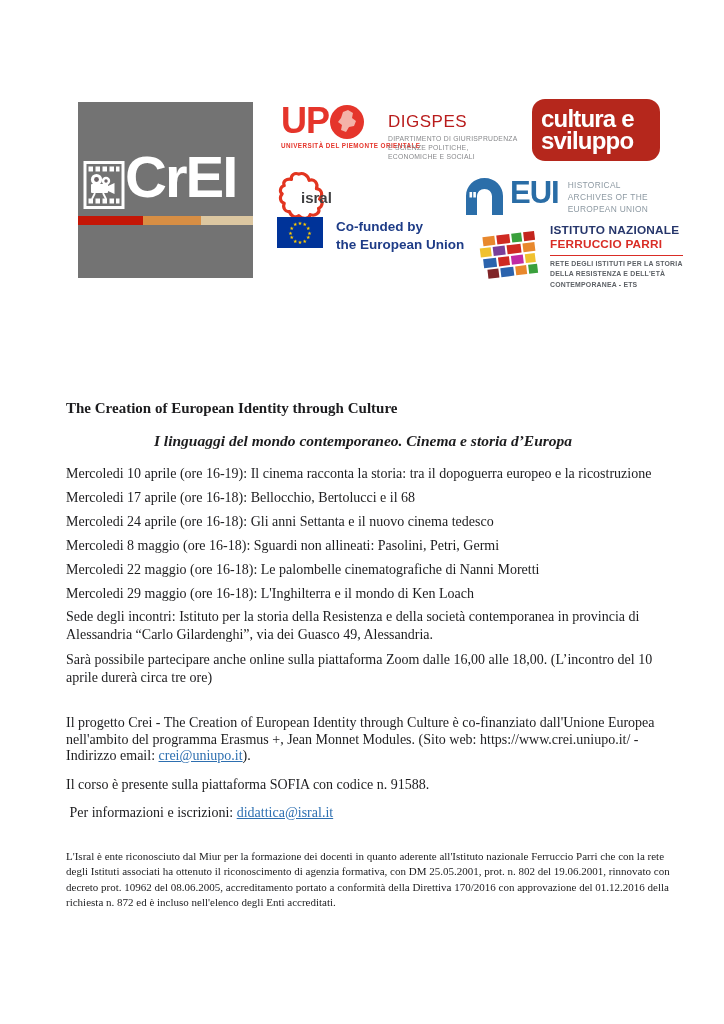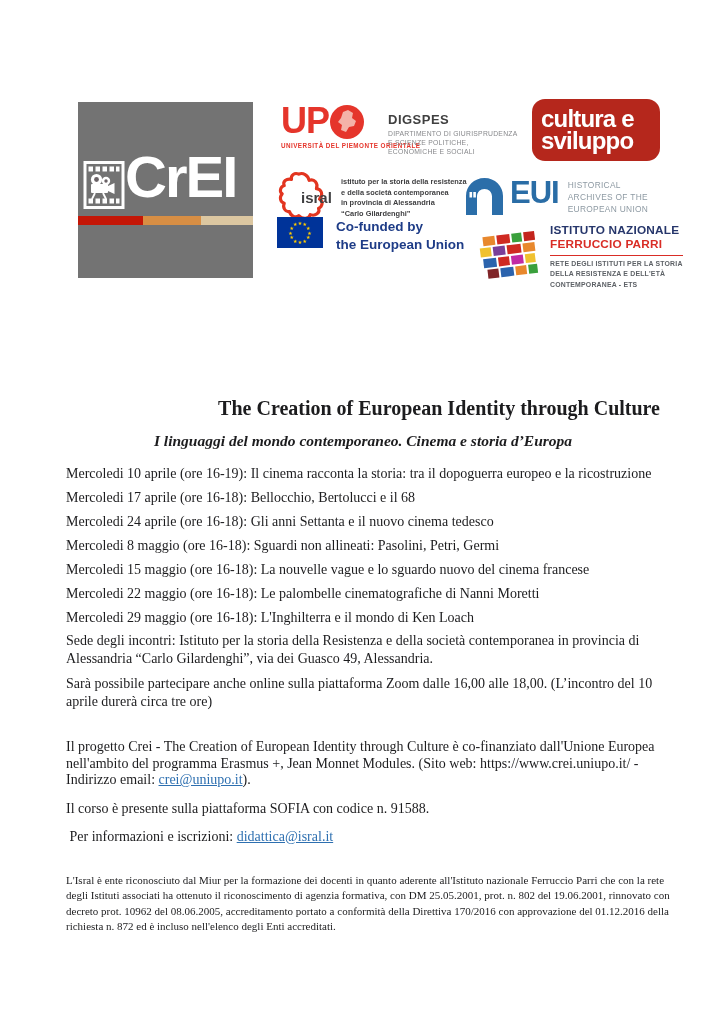--- a/index.html
+++ b/index.html
@@ -23,21 +23,21 @@
   .crei-stripe .s1 { width:37%; background:#c41606; }
   .crei-stripe .s2 { width:33%; background:#d78e44; }
   .crei-stripe .s3 { width:30%; background:#dcc7a1; }
 
   
   .upo { position:absolute; left:281px; top:103px; font-family:"Liberation Sans",sans-serif; }
   .upo-name { display:flex; align-items:flex-end; color:#e5352b; font-weight:900; font-size:36px; line-height:1; letter-spacing:-1px; }
   .upo-o { display:inline-block; width:34px; height:34px; margin-left:1px; }
   .upo-tag { margin-top:3px; color:#e5352b; font-size:6.3px; font-weight:bold; letter-spacing:0.45px; }
   .digspes { position:absolute; left:388px; top:112px; font-family:"Liberation Sans",sans-serif; }
-  .digspes-name { font-weight:bold; font-size:13px; color:#404040; letter-spacing:0.5px; }
+  .digspes-name { font-weight:normal; font-size:17px; color:#b91c1c; letter-spacing:0.5px; }
   .digspes-desc { margin-top:2px; font-size:6.8px; color:#87888b; line-height:1.35; letter-spacing:0.25px; }
 
   
   .cultura {
     position:absolute; left:532px; top:99px; width:128px; height:62px; box-sizing:border-box;
     background:#b5271c; border-radius:13px; color:#ffffff;
     font-family:"Liberation Sans",sans-serif; font-weight:800; font-size:24px;
     line-height:0.92; letter-spacing:-0.8px; padding:8px 9px;
     display:flex; flex-direction:column; justify-content:center;
   }
@@ -60,21 +60,21 @@
   
   .parri { position:absolute; left:477px; top:223px; display:flex; }
   .parri-mosaic { margin-top:6px; }
   .parri-text { margin-left:7px; font-family:"Liberation Sans",sans-serif; }
   .parri-l1 { font-weight:800; font-size:11.8px; color:#26366b; letter-spacing:0.2px; }
   .parri-l2 { font-weight:800; font-size:11.8px; color:#d92d26; letter-spacing:0.2px; }
   .parri-desc { margin-top:4px; border-top:1.5px solid #d92d26; padding-top:3px; font-size:6.9px; font-weight:bold; color:#5d6166; line-height:1.5; letter-spacing:0.2px; }
 
   
   .content { position:absolute; left:66px; top:0; width:594px; }
-  .title { margin:398px 0 0 0; text-align:right; font-weight:bold; font-size:20px; line-height:20px; }
+  .title { margin:398px 0 0 0; text-align:left; font-weight:bold; font-size:15px; line-height:20px; }
   .subtitle { margin:13px 0 0 0; text-align:center; font-weight:bold; font-style:italic; font-size:15.5px; line-height:20px; }
   .schedule { margin-top:13px; }
   .schedule p { margin:0 0 4px 0; font-size:14px; line-height:20px; }
   .venue { margin:4px 0 0 0; font-size:14px; line-height:18px; }
   .online { margin:7px 0 0 0; font-size:14px; line-height:18px; }
   .project { margin:28px 0 0 0; font-size:14px; line-height:16.5px; }
   .sofia { margin:11px 0 0 0; font-size:14px; line-height:17px; }
   .info { margin:11px 0 16px 0; font-size:14px; line-height:17px; white-space:pre-wrap; }
   .footnote { margin:28px 0 0 0; width:606px; font-size:11px; line-height:15.5px; }
   a.link { color:#2d6fb0; text-decoration:underline; cursor:pointer; }
@@ -141,26 +141,20 @@
       <span>sviluppo</span>
     </div>
 
     <div class="isral">
       <span class="isral-map">
         <svg width="58" height="54" viewBox="0 0 56 52">
           <path d="M22,4 C18,2 14,5 15,9 C10,8 6,11 8,15 C4,16 3,21 6,23 C3,26 4,31 8,32 C6,36 9,41 13,40 C14,44 19,47 22,44 C26,48 32,47 33,43 C38,45 43,41 41,37 C45,35 46,30 42,28 C46,24 44,18 39,18 C41,13 37,8 32,10 C31,5 26,2 22,4 Z" fill="none" stroke="#e23520" stroke-width="3" stroke-linejoin="round"></path>
         </svg>
         <span class="isral-name">isral</span>
       </span>
-      <span class="isral-desc">
-        <div>istituto per la storia della resistenza</div>
-        <div>e della società contemporanea</div>
-        <div>in provincia di Alessandria</div>
-        <div>“Carlo Gilardenghi”</div>
-      </span>
     </div>
 
     <div class="eui">
       <svg width="44" height="42" viewBox="0 0 44 42">
         <path d="M3,40 L3,21 C3,11 11,3 21.5,3 C32,3 40,11 40,21 L40,40 L29,40 L29,21.5 C29,17 25.8,14 21.5,14 C17.2,14 14,17 14,21.5 L14,40 Z" fill="#2b6ea9"></path>
         <rect x="6.5" y="17" width="2.6" height="5.5" fill="#ffffff"></rect>
         <rect x="10.3" y="17" width="2.6" height="5.5" fill="#ffffff"></rect>
       </svg>
       <span class="eui-name">EUI</span>
       <span class="eui-desc">
@@ -229,21 +223,20 @@
 
   <div class="content">
     <p class="title">The Creation of European Identity through Culture</p>
     <p class="subtitle">I linguaggi del mondo contemporaneo. Cinema e storia d’Europa</p>
 
     <div class="schedule">
       <p>Mercoledi 10 aprile (ore 16-19): Il cinema racconta la storia: tra il dopoguerra europeo e la ricostruzione</p>
       <p>Mercoledi 17 aprile (ore 16-18): Bellocchio, Bertolucci e il 68</p>
       <p>Mercoledi 24 aprile (ore 16-18): Gli anni Settanta e il nuovo cinema tedesco</p>
       <p>Mercoledi 8 maggio (ore 16-18): Sguardi non allineati: Pasolini, Petri, Germi</p>
-      <p>Mercoledi 15 maggio (ore 16-18): La nouvelle vague e lo sguardo nuovo del cinema francese</p>
       <p>Mercoledi 22 maggio (ore 16-18): Le palombelle cinematografiche di Nanni Moretti</p>
       <p>Mercoledi 29 maggio (ore 16-18): L'Inghilterra e il mondo di Ken Loach</p>
     </div>
 
     <p class="venue">Sede degli incontri: Istituto per la storia della Resistenza e della società contemporanea in provincia di Alessandria “Carlo Gilardenghi”, via dei Guasco 49, Alessandria.</p>
     <p class="online">Sarà possibile partecipare anche online sulla piattaforma Zoom dalle 16,00 alle 18,00. (L’incontro del 10 aprile durerà circa tre ore)</p>
 
     <p class="project"><span>Il progetto Crei - The Creation of European Identity through Culture è co-finanziato dall'Unione Europea nell'ambito del programma Erasmus +, Jean Monnet Modules. (Sito web: https://www.crei.uniupo.it/ - Indirizzo email: </span><a class="link">crei@uniupo.it</a><span>).</span></p>
 
     <p class="sofia">Il corso è presente sulla piattaforma SOFIA con codice n. 91588.</p>

